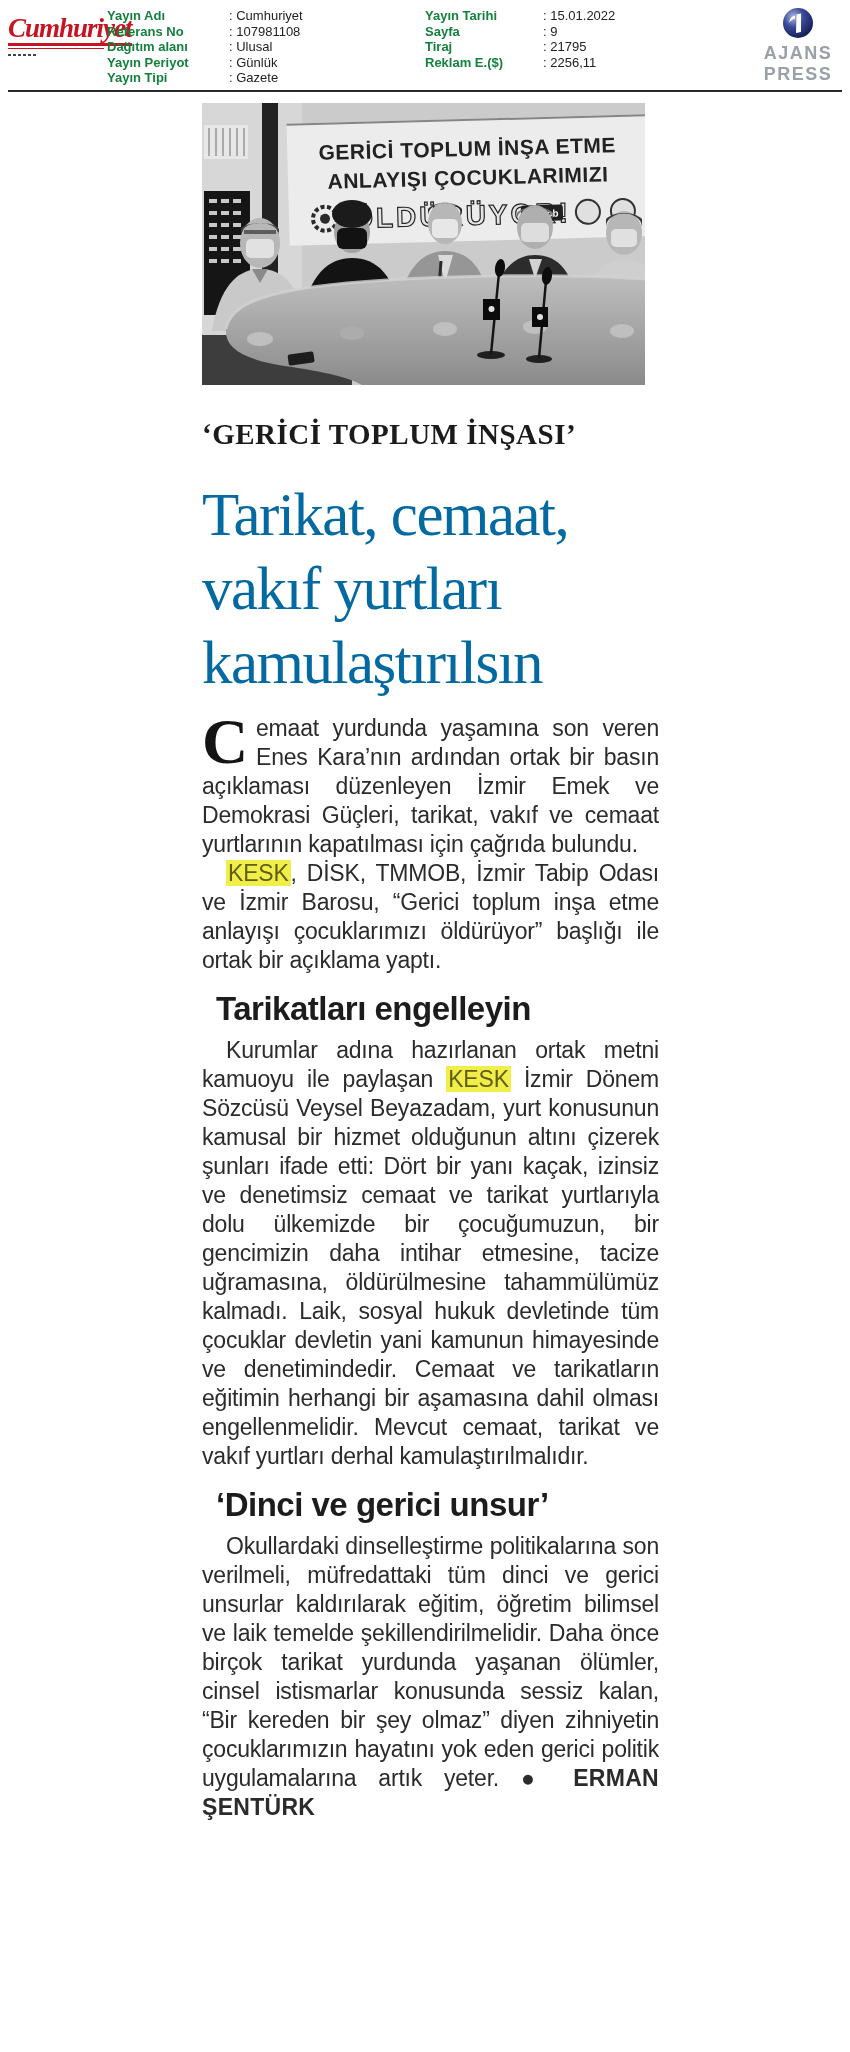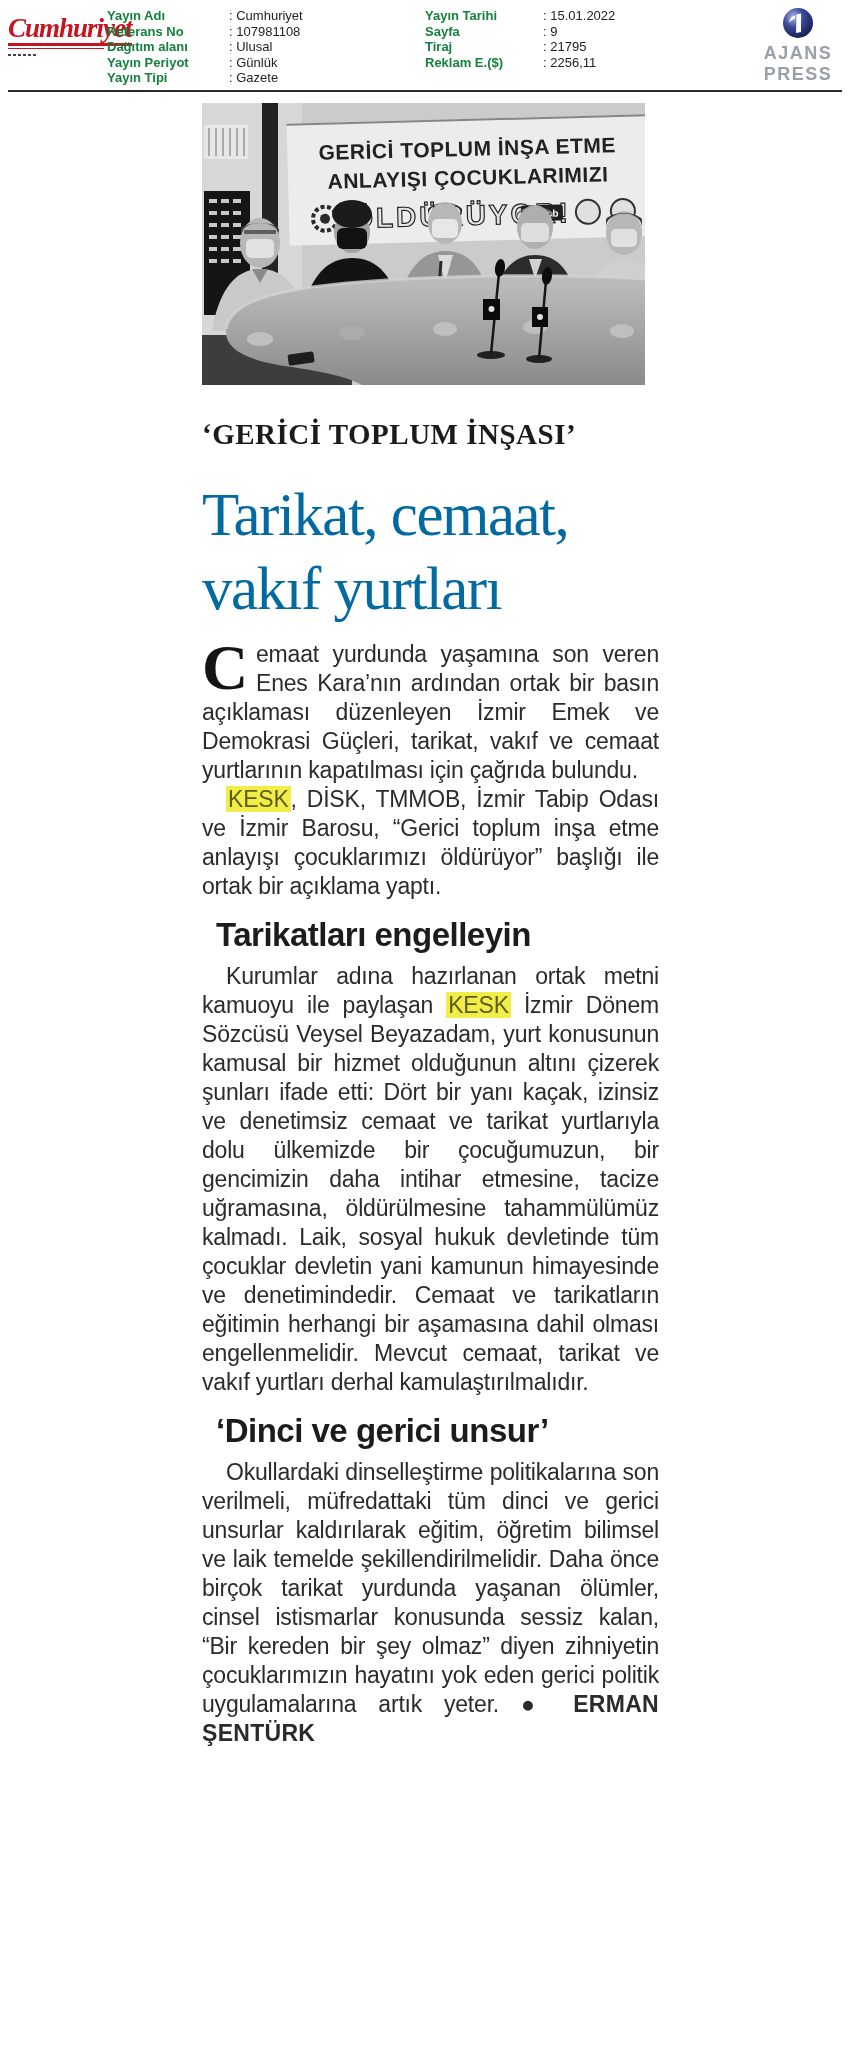--- a/index.html
+++ b/index.html
@@ -235,20 +235,21 @@
       </g>
       <rect x="0" y="0" width="443" height="282" fill="#000" opacity="0.03"></rect>
     </svg>
   </div>
 
   <div class="article">
     <div class="kicker">‘GERİCİ TOPLUM İNŞASI’</div>
     <div class="headline-block">
       <div class="headline">Tarikat, cemaat,</div>
       <div class="headline">vakıf yurtları</div>
+      <div class="headline">kamulaştırılsın</div>
     </div>
     <div class="body">
         <p class="para"><span class="dc">C</span><span>emaat yurdunda yaşamına son veren Enes Kara’nın ardından ortak bir basın açıklaması düzenleyen İzmir Emek ve Demokrasi Güçleri, tarikat, vakıf ve cemaat yurtlarının kapatılması için çağrıda bulundu.</span></p>
         <p class="para indent"><span class="hl">KESK</span><span>, DİSK, TMMOB, İzmir Tabip Odası ve İzmir Barosu, “Gerici toplum inşa etme anlayışı çocuklarımızı öldürüyor” başlığı ile ortak bir açıklama yaptı.</span></p>
         <div class="h2">Tarikatları engelleyin</div>
         <p class="para indent"><span>Kurumlar adına hazırlanan ortak metni kamuoyu ile paylaşan </span><span class="hl">KESK</span><span> İzmir Dönem Sözcüsü Veysel Beyazadam, yurt konusunun kamusal bir hizmet olduğunun altını çizerek şunları ifade etti: Dört bir yanı kaçak, izinsiz ve denetimsiz cemaat ve tarikat yurtlarıyla dolu ülkemizde bir çocuğumuzun, bir gencimizin daha intihar etmesine, tacize uğramasına, öldürülmesine tahammülümüz kalmadı. Laik, sosyal hukuk devletinde tüm çocuklar devletin yani kamunun himayesinde ve denetimindedir. Cemaat ve tarikatların eğitimin herhangi bir aşamasına dahil olması engellenmelidir. Mevcut cemaat, tarikat ve vakıf yurtları derhal kamulaştırılmalıdır.</span></p>
         <div class="h2">‘Dinci ve gerici unsur’</div>
         <p class="para indent"><span>Okullardaki dinselleştirme politikalarına son verilmeli, müfredattaki tüm dinci ve gerici unsurlar kaldırılarak eğitim, öğretim bilimsel ve laik temelde şekillendirilmelidir. Daha önce birçok tarikat yurdunda yaşanan ölümler, cinsel istismarlar konusunda sessiz kalan, “Bir kereden bir şey olmaz” diyen zihniyetin çocuklarımızın hayatını yok eden gerici politik uygulamalarına artık yeter. </span><span class="seg-b">● ERMAN ŞENTÜRK</span></p>
       </div>
   </div>

